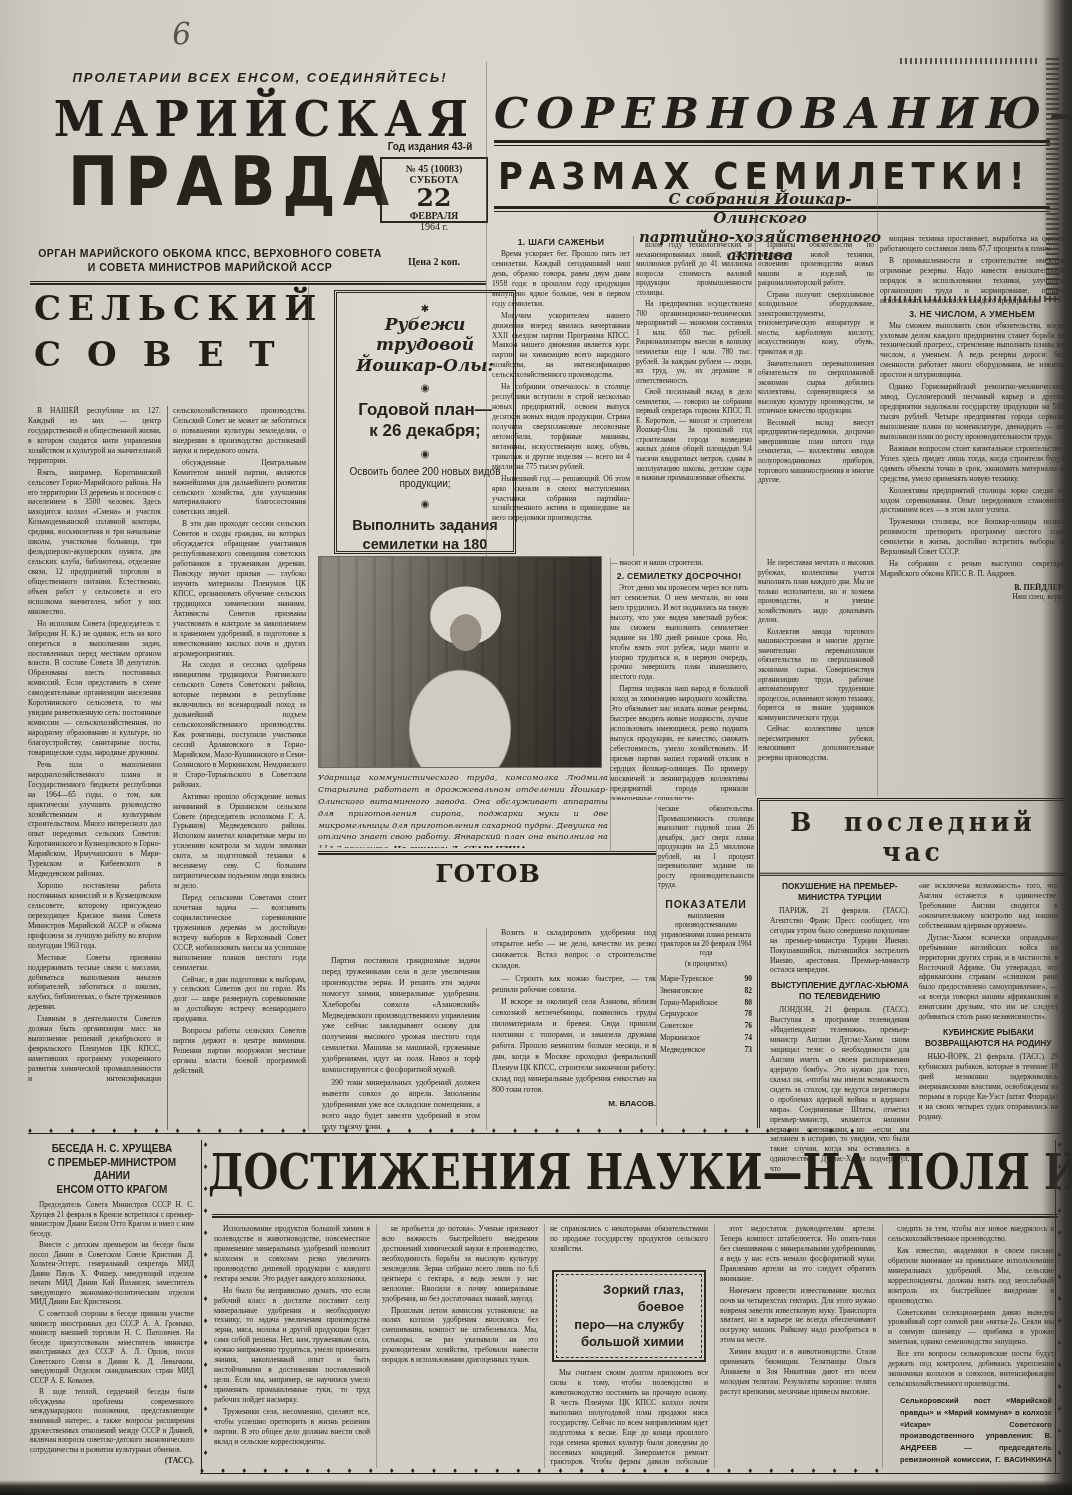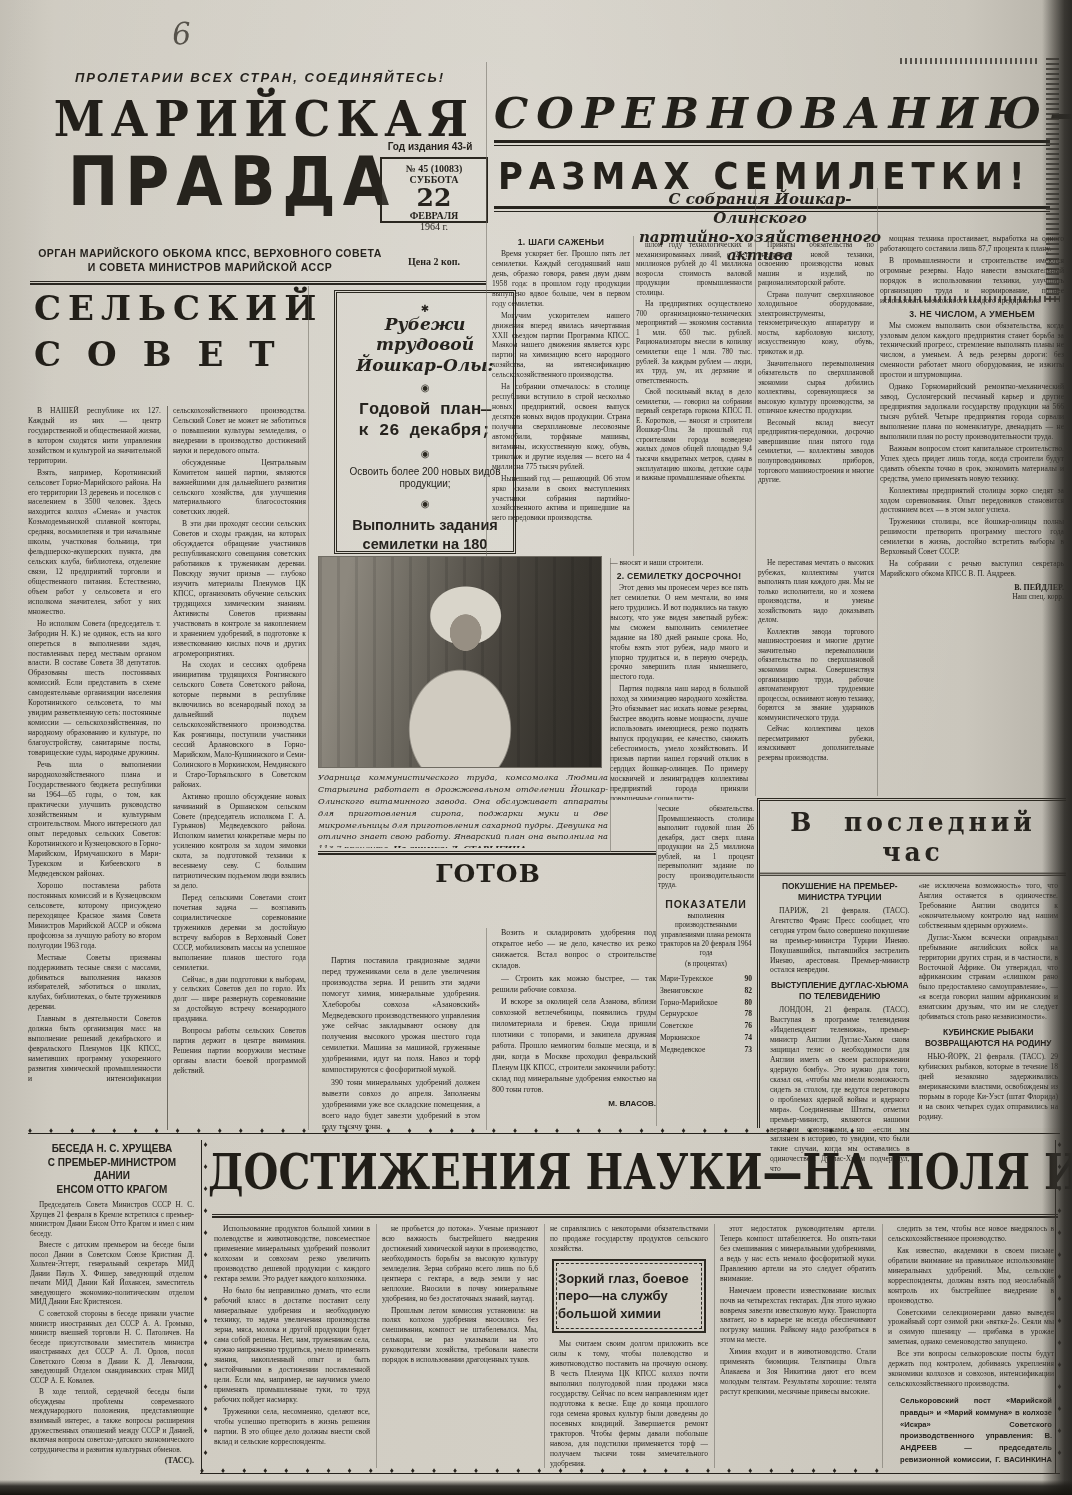--- a/index.html
+++ b/index.html
@@ -29,21 +29,21 @@
 .lead-h1{font-family:"DejaVu Serif",serif;font-style:italic;font-weight:bold;font-size:43px;letter-spacing:8px;white-space:nowrap;color:#22201a}
 .lead-h2{font-family:"DejaVu Sans",sans-serif;font-weight:bold;font-size:34px;letter-spacing:6px;white-space:nowrap;transform:scaleY(1.1);color:#24211b}
 .subtitle{font-family:"DejaVu Serif",serif;font-style:italic;font-weight:bold;font-size:15px;line-height:1.25;text-align:center}
 .sec-head{font-family:"Liberation Sans",sans-serif;font-weight:bold;font-size:8.6px;text-align:center;margin:3px 0 2px;letter-spacing:.3px}
 .closing-sig{font-size:8px;text-align:right;font-weight:bold;margin-top:4px}
 .closing-role{font-size:7.6px;text-align:right}
 .goals{border:3px double #2c2921;padding:10px 8px;text-align:center;background:rgba(255,255,255,.05)}
 .goals .star{font-size:10px;text-align:center}
 .goals .g-title{font-family:"DejaVu Serif",serif;font-style:italic;font-weight:bold;font-size:17px;line-height:1.2}
 .goals .bullet{font-size:10px;margin:7px 0;color:#2c2921}
-.goals .g1{font-family:Liberation Mono, monospace;font-weight:bold;font-size:17px;line-height:1.2}
+.goals .g1{font-family:Liberation Sans, sans-serif;font-weight:bold;font-size:17px;line-height:1.2}
 .goals .g2{font-family:"Liberation Sans",sans-serif;font-weight:normal;font-size:10px;line-height:1.25}
 .goals .g3{font-family:"Liberation Sans",sans-serif;font-weight:bold;font-size:14.5px;line-height:1.3}
 .selsky-head{font-family:"DejaVu Serif",serif;font-weight:bold;font-size:34px;text-align:center;color:#221f19}
 .selsky-head .l1{letter-spacing:7px}
 .selsky-head .l2{letter-spacing:26px;margin-top:6px}
 .selsky-cols{column-count:2;column-gap:12px;column-rule:1px solid #6e6a60}
 .photo{border:1px solid #6f6b62;background:
  radial-gradient(ellipse 26px 30px at 52% 36%, #978f83 0 60%, transparent 62%),
  radial-gradient(ellipse 58px 48px at 52% 28%, #d9d5ca 0 60%, transparent 62%),
  radial-gradient(ellipse 86px 100px at 50% 82%, #d0cbc0 0 58%, transparent 60%),
@@ -60,36 +60,36 @@
 .lh-box{border-top:3px double #2c2921;border-left:3px double #2c2921;background:rgba(255,255,255,.04)}
 .lh-title{font-family:"DejaVu Serif",serif;font-weight:bold;font-size:25px;letter-spacing:4px;word-spacing:16px;text-align:center;padding:7px 0 5px;border-bottom:3px double #2c2921;transform:scaleY(1.05)}
 .lh-cols{display:flex;gap:9px;padding:7px 8px 0 10px}
 .lh-col{width:142px;overflow:hidden}
 .news-head{font-family:"Liberation Sans",sans-serif;font-weight:bold;font-size:8.4px;text-align:center;line-height:1.3;margin:5px 0 3px}
 .dsep{color:#26231d;font-size:8px;letter-spacing:17px;white-space:nowrap;overflow:hidden;background:linear-gradient(#26231d 0 0) center/100% 1px no-repeat}
 .dsep-v{color:#26231d;font-size:8px;writing-mode:vertical-rl;text-orientation:upright;letter-spacing:13px;overflow:hidden;background:linear-gradient(90deg,transparent 0 5px,#26231d 5px 6px,transparent 6px) no-repeat center/100% 100%}
 .banner{font-family:"DejaVu Serif",serif;font-weight:bold;font-size:40px;white-space:nowrap;text-align:center;transform:scaleY(1.2);color:#211e18}
 .beseda-head{font-family:"Liberation Sans",sans-serif;font-weight:bold;font-size:10px;line-height:1.35;text-align:center;margin-bottom:4px}
 .tass{font-weight:bold;font-size:8px;text-align:right}
-.glaz-box{border:2px solid #2c2921;outline:1px dashed #2c2921;outline-offset:-5px;text-align:left;padding:9px 4px;margin:5px 2px 6px}
+.glaz-box{border:2px solid #2c2921;outline:1px dashed #2c2921;outline-offset:-5px;text-align:right;padding:9px 20px;margin:16px 2px 6px}
 .glaz-box div{font-family:"Liberation Sans",sans-serif;font-weight:bold;font-size:13px;line-height:1.35}
 .sig-block{font-family:"Liberation Sans",sans-serif;font-weight:bold;font-size:7.6px;line-height:1.55;text-align:justify;padding:4px 2px 0 12px}
 .hatch-v{background:repeating-linear-gradient(0deg,#34312b 0 2px,transparent 2px 5px);opacity:.8}
 .hatch-h{background:repeating-linear-gradient(90deg,#34312b 0 2px,transparent 2px 5px);opacity:.8}
 .scan-right{position:absolute;top:0;right:0;width:30px;height:100%;background:linear-gradient(to right,rgba(50,47,42,0),rgba(58,55,50,.55) 40%,rgba(44,42,38,.9) 75%,#2c2a26);pointer-events:none}
 .scan-bottom{position:absolute;bottom:0;left:0;width:100%;height:15px;background:linear-gradient(to bottom,rgba(30,28,24,0),rgba(30,28,24,.85) 40%,#17150f);pointer-events:none}
 </style>
 </head>
 <body>
 
 <div class="page">
 
   <div class="abs pencil" style="left:172px;top:16px">6</div>
 
-  <div class="abs tagline" style="left:40px;top:70px;width:440px">ПРОЛЕТАРИИ ВСЕХ СТРАН, СОЕДИНЯЙТЕСЬ!</div>
+  <div class="abs tagline" style="left:40px;top:70px;width:440px">ПРОЛЕТАРИИ ВСЕХ ЕНСОМ, СОЕДИНЯЙТЕСЬ!</div>
   <div class="abs title1" style="left:46px;top:92px;width:436px">МАРИЙСКАЯ</div>
   <div class="abs title2" style="left:68px;top:146px">ПРАВДА</div>
   <div class="abs edition" style="left:368px;top:141px;width:124px">Год издания 43-й</div>
   <div class="abs issue-box" style="left:380px;top:157px;width:108px;height:66px">
     <div class="n">№ 45 (10083)</div>
     <div class="n">СУББОТА</div>
     <div class="d">22</div>
     <div class="n">ФЕВРАЛЯ</div>
     <div class="n" style="font-weight:normal">1964 г.</div>
   </div>

